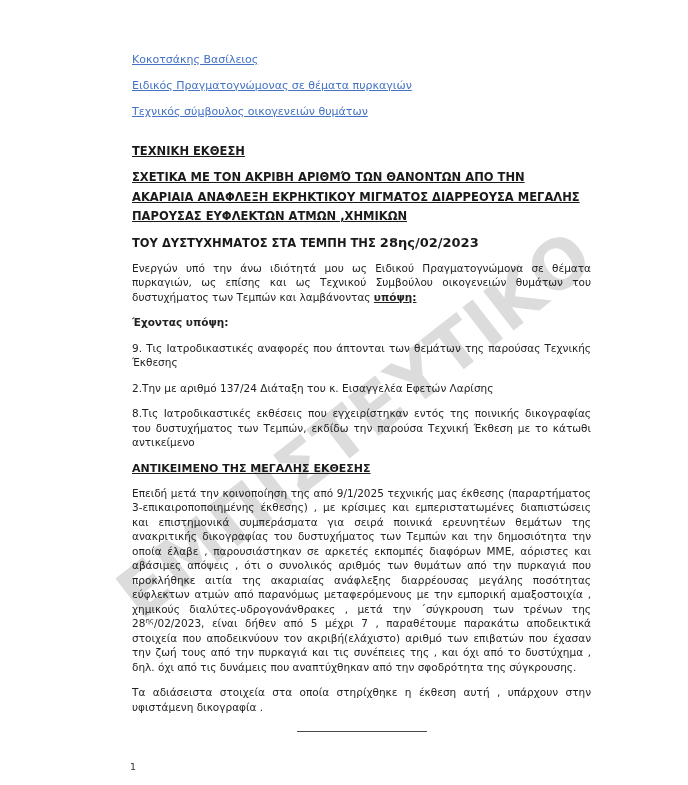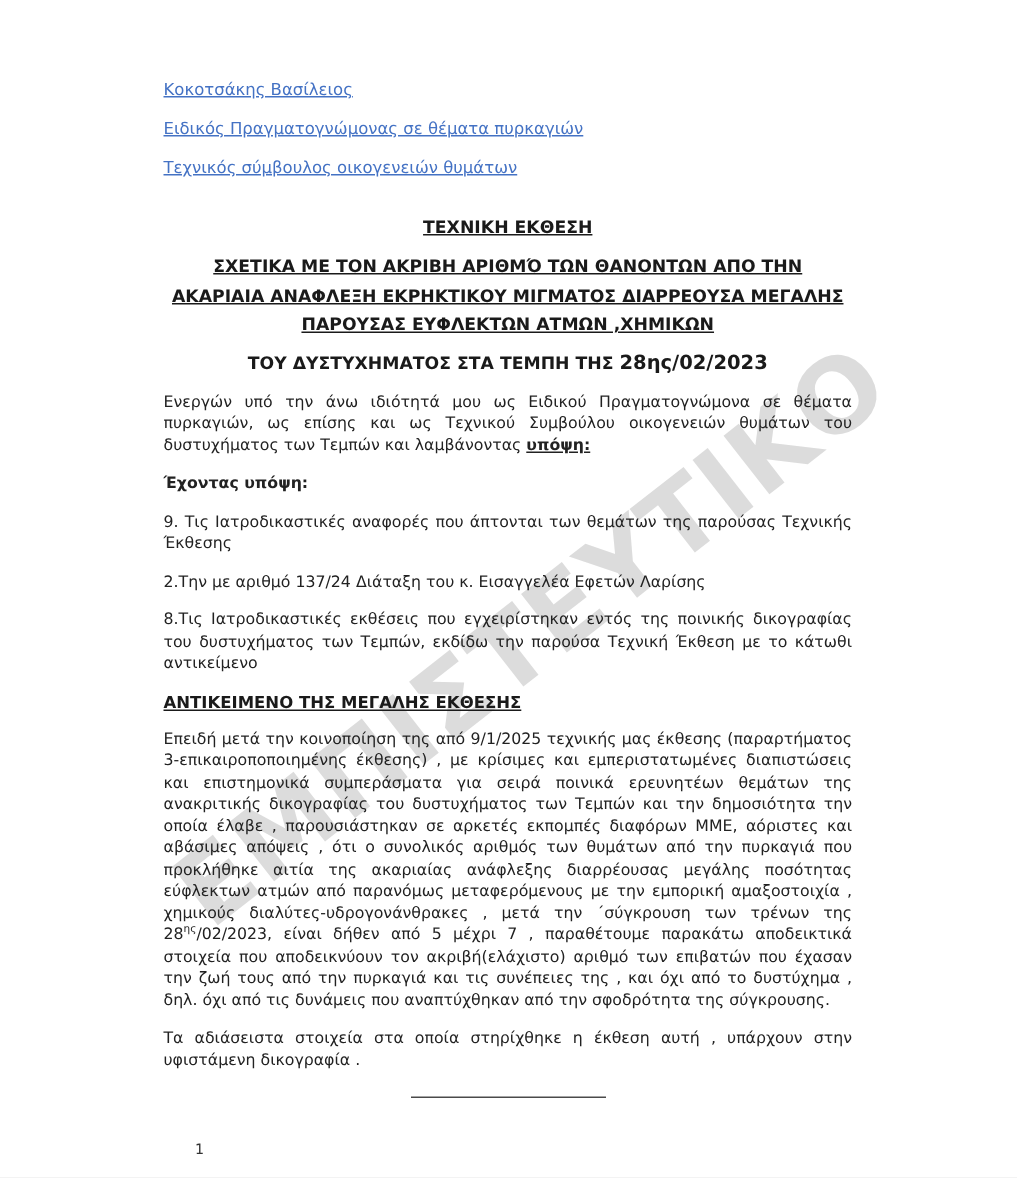--- a/index.html
+++ b/index.html
@@ -26,35 +26,35 @@
     font-size: 68px;
     font-weight: 600;
     letter-spacing: 1px;
     color: rgba(150, 150, 150, 0.33);
     white-space: nowrap;
     z-index: 0;
     user-select: none;
   }
   .content {
     position: absolute;
-    left: 109px;
+    left: 132px;
     top: 54px;
     width: 459px;
     z-index: 1;
   }
   .author-link {
     display: block;
     color: #4472C4;
     text-decoration: underline;
     font-size: 11px;
     line-height: 12px;
     margin-bottom: 14px;
     cursor: pointer;
   }
-  .title-block { text-align: center; margin-top: 26px; }
+  .title-block { margin-top: 26px; }
   .title-main {
     font-size: 11.5px;
     font-weight: bold;
     text-decoration: underline;
     color: #1a1a1a;
   }
   .title-lines { margin-top: 10px; }
   .title-line {
     font-size: 11.5px;
     font-weight: bold;

